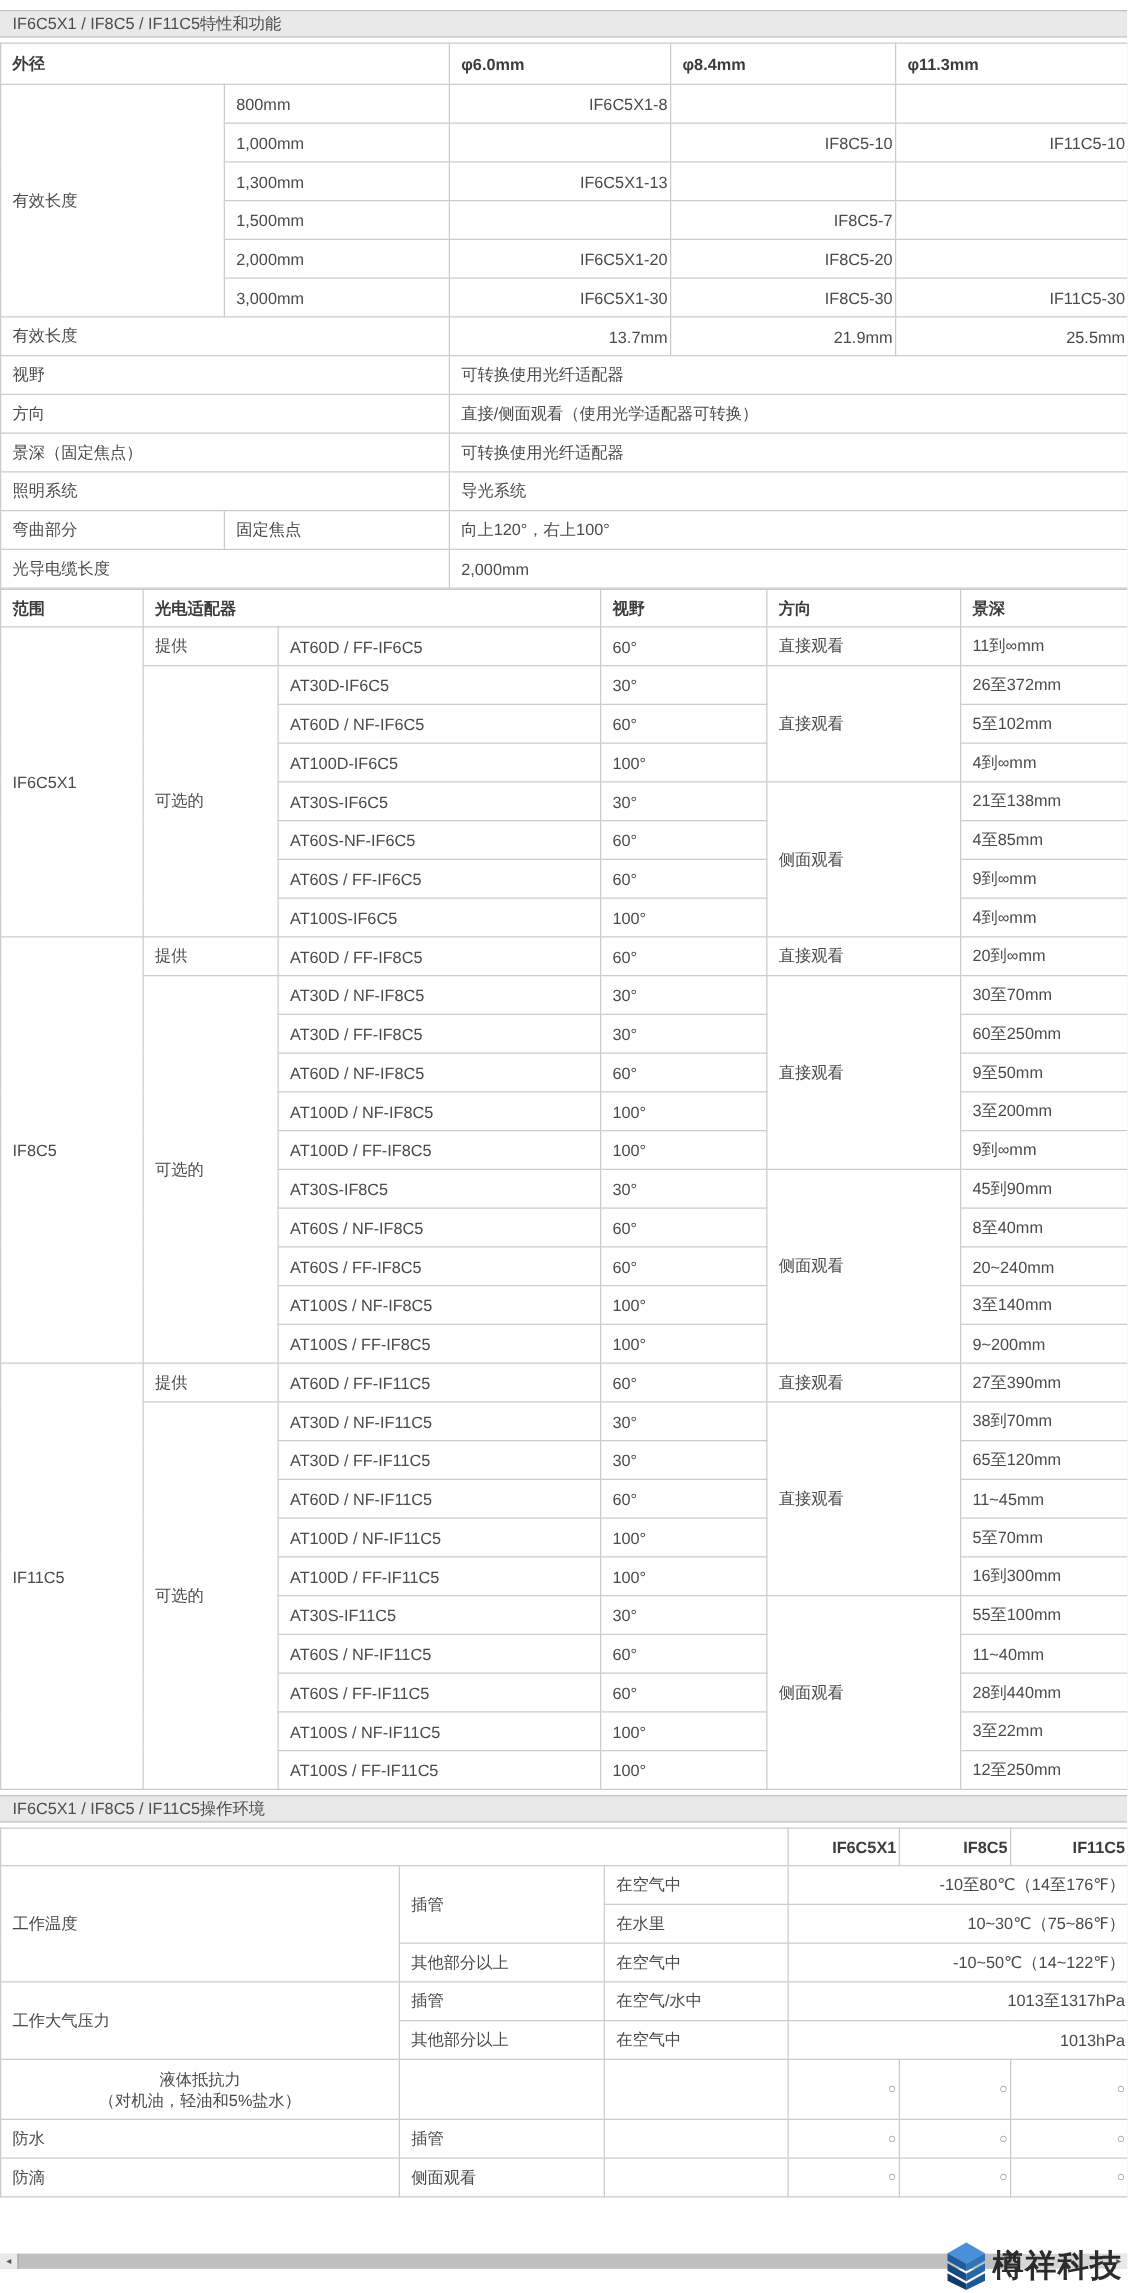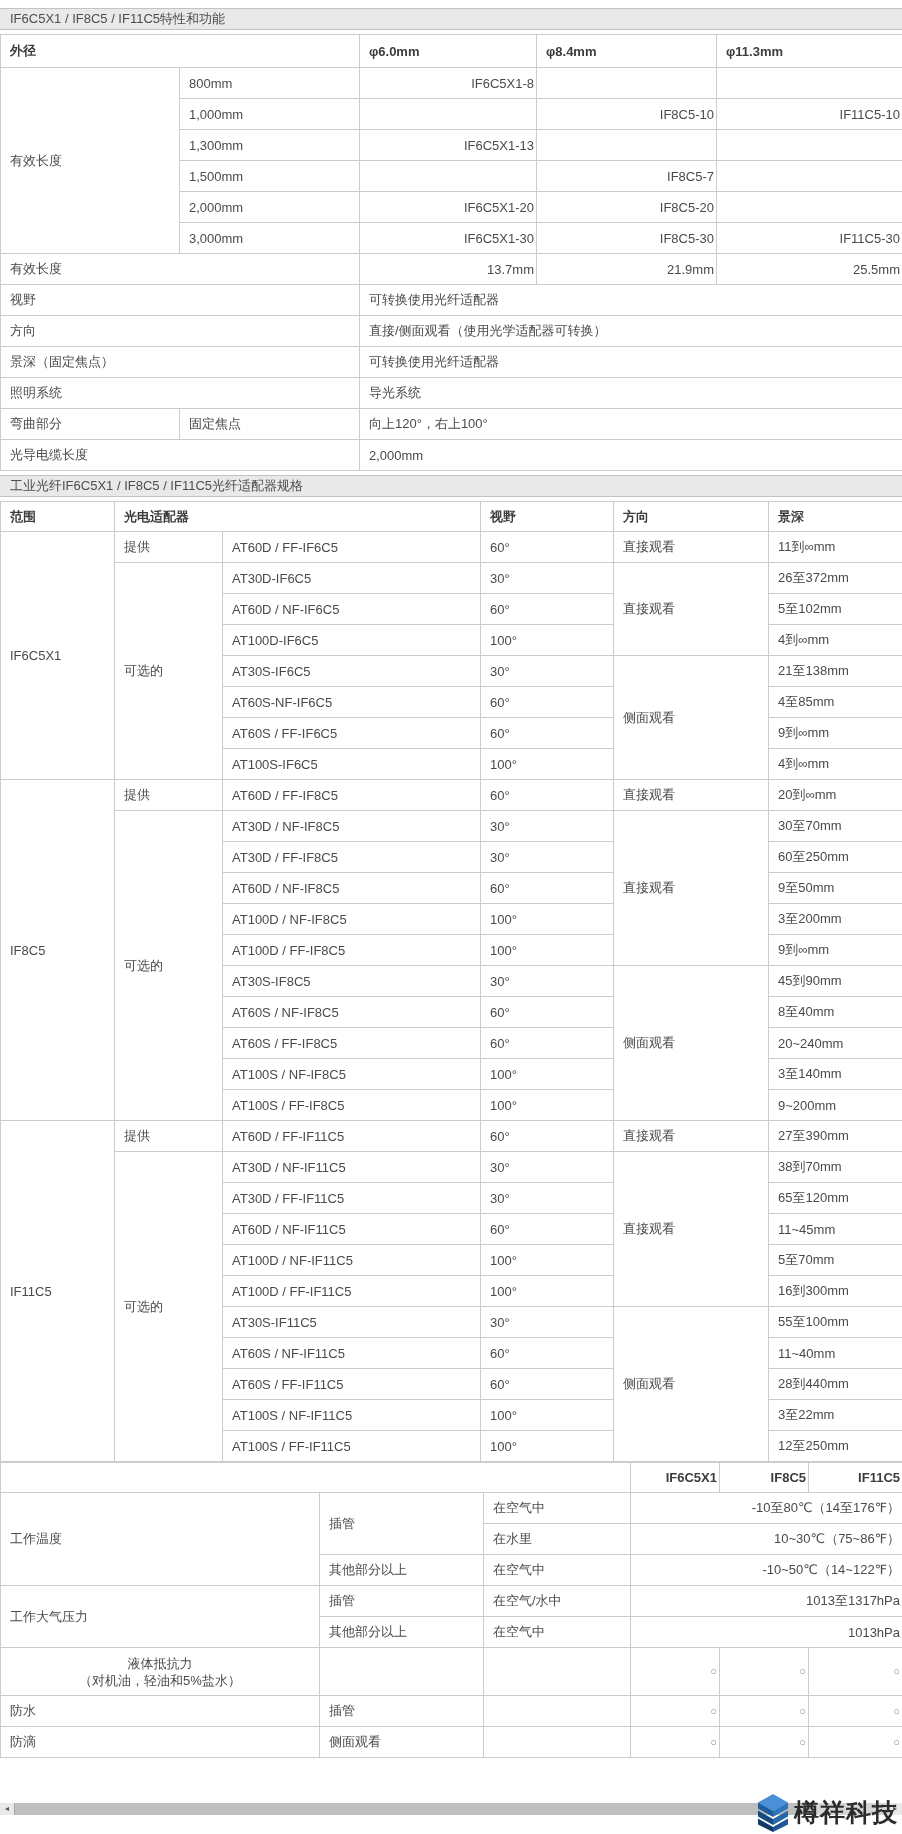--- a/index.html
+++ b/index.html
@@ -119,23 +119,20 @@
       <td>固定焦点</td>
       <td colspan="3">向上120°，右上100°</td>
     </tr>
     <tr>
       <td colspan="2">光导电缆长度</td>
       <td colspan="3">2,000mm</td>
     </tr>
   </tbody>
     </table>
 
-  <div class="sec-header">
-    <span>工业光纤IF6C5X1 / IF8C5 / IF11C5光纤适配器规格</span>
-  </div>
 
   <table class="t2">
     <colgroup>
         <col style="width:114px">
         <col style="width:108px">
         <col style="width:258px">
         <col style="width:133px">
         <col style="width:155px">
         <col style="width:134px">
       </colgroup>
@@ -313,20 +310,23 @@
           <td>3至22mm</td>
         </tr>
         <tr>
           <td>AT100S / FF-IF11C5</td>
           <td>100°</td>
           <td>12至250mm</td>
         </tr>
       </tbody>
   </table>
 
+  <div class="sec-header">
+    <span>IF6C5X1 / IF8C5 / IF11C5操作环境</span>
+  </div>
 
   <table class="t3">
     <colgroup>
         <col style="width:319px">
         <col style="width:164px">
         <col style="width:147px">
         <col style="width:89px">
         <col style="width:89px">
         <col style="width:94px">
       </colgroup>

